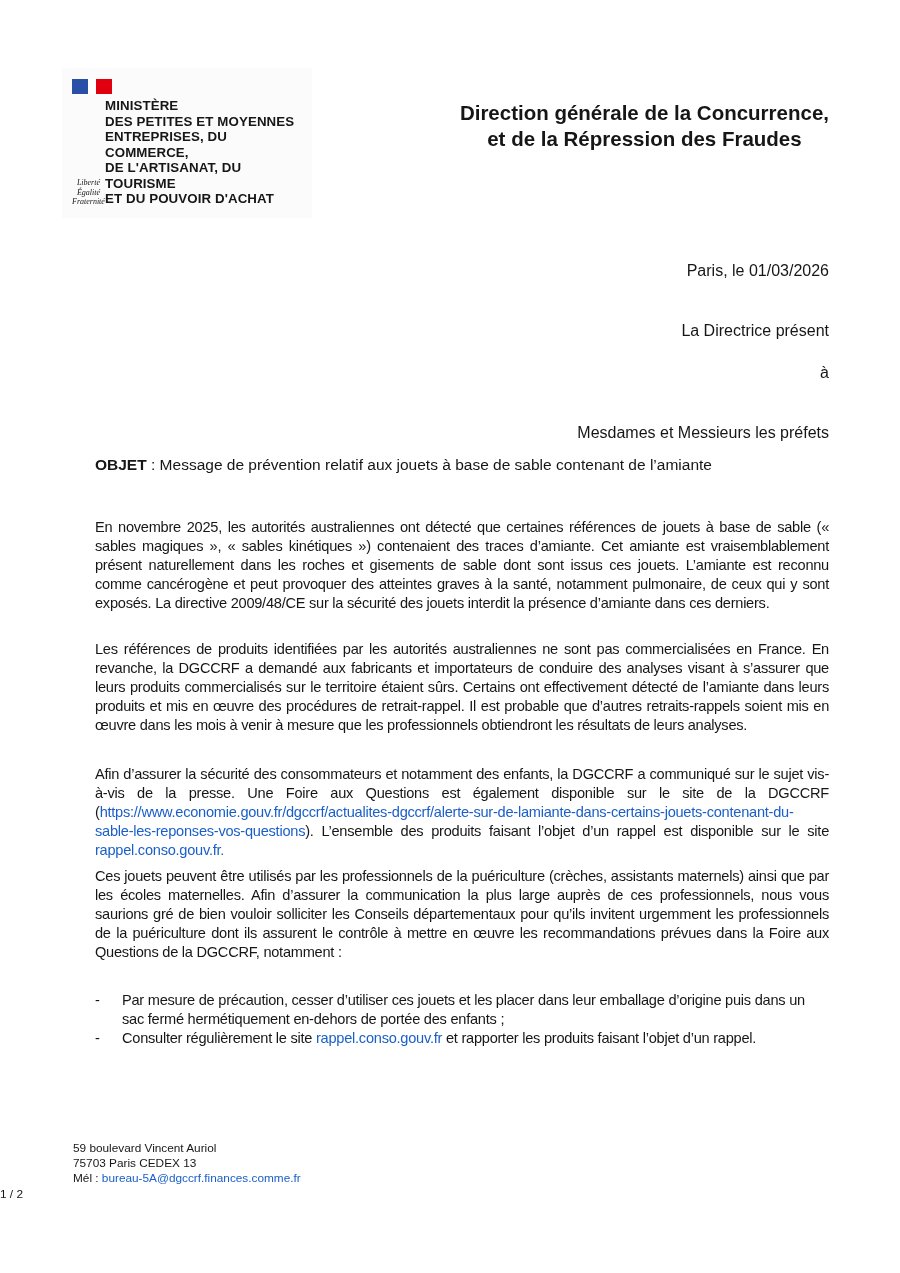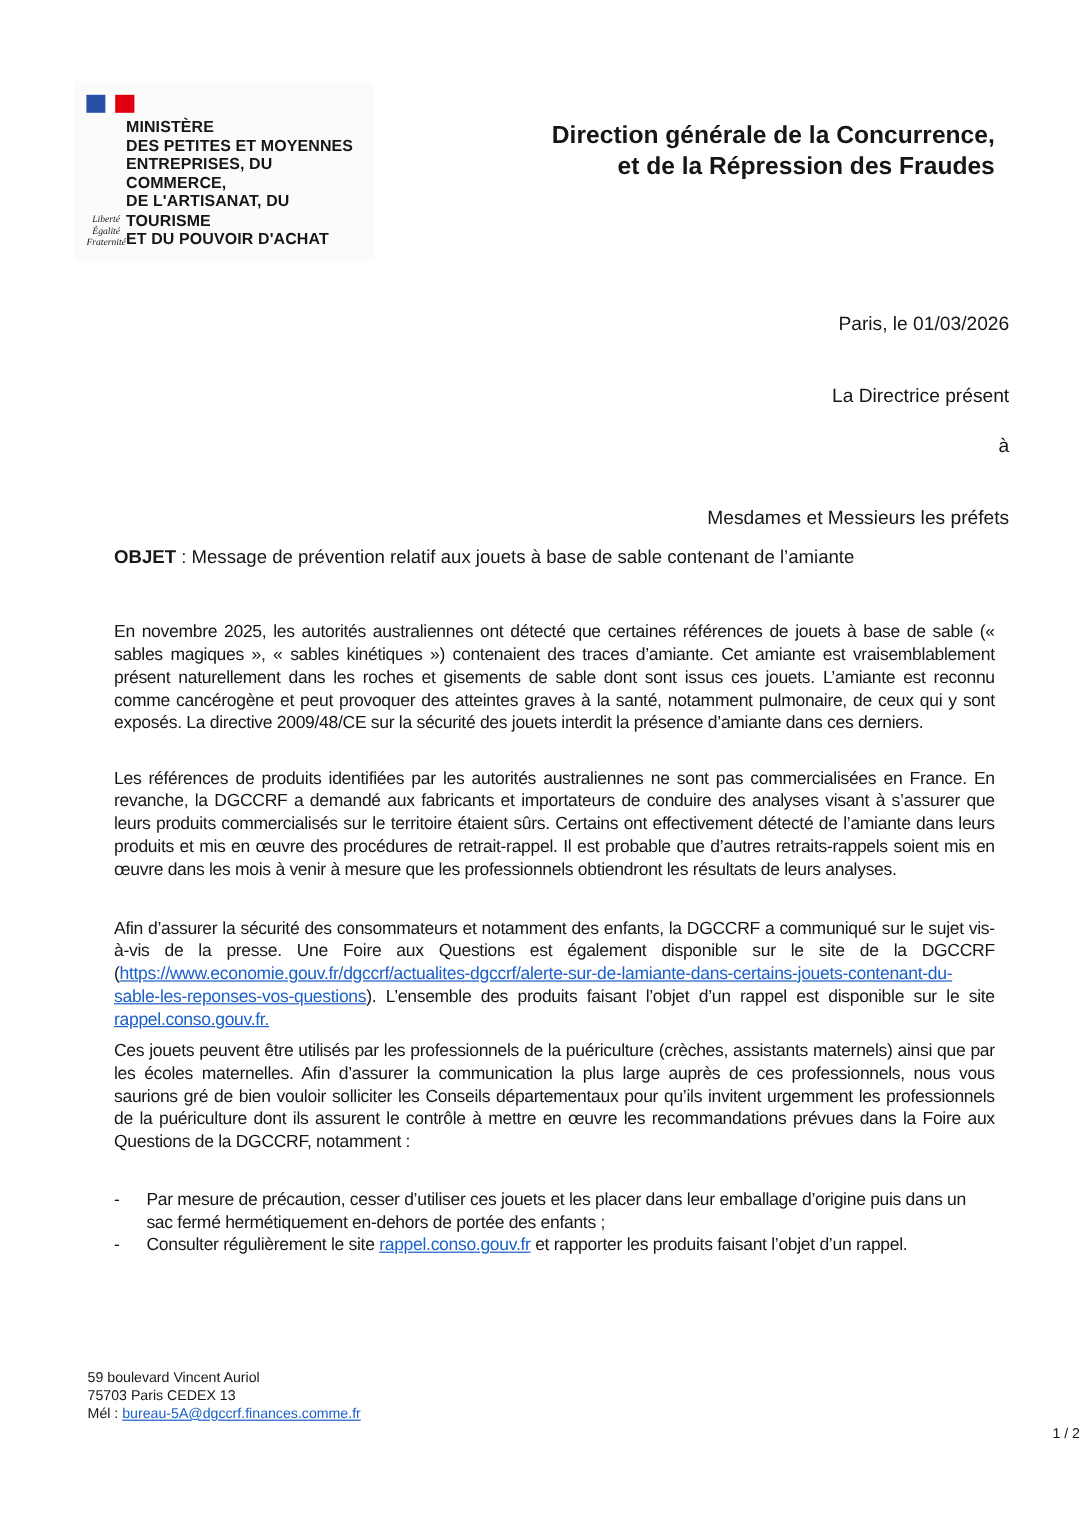--- a/index.html
+++ b/index.html
@@ -5,31 +5,31 @@
   html, body { margin: 0; padding: 0; background: #ffffff; }
   body { width: 900px; height: 1273px; position: relative; overflow: hidden; color: #161616;
          font-family: "Liberation Sans", "DejaVu Sans", sans-serif; }
   .logo-block { position: absolute; left: 62px; top: 68px; width: 250px; height: 150px; background: #fbfbfb; }
   .flag { position: absolute; left: 10px; top: 11px; width: 40px; height: 15px; }
   .flag .blue { position: absolute; left: 0; top: 0; width: 16px; height: 15px; background: #2a4fa6; }
   .flag .red { position: absolute; left: 24px; top: 0; width: 16px; height: 15px; background: #e1000f; }
   .flag .mid { position: absolute; left: 16px; top: 0; width: 8px; height: 15px; background: #fff; }
   .ministry { position: absolute; left: 10px; top: 30px; font-weight: bold; font-size: 13.3px; line-height: 15.5px; letter-spacing: 0.1px; margin-left: 33px; }
   .motto { position: absolute; left: 10px; top: 110px; font-family: "Liberation Serif", serif; font-style: italic; font-size: 8px; line-height: 9.5px; text-align: center; }
-  .direction { position: absolute; right: 71px; top: 100px; text-align: right; font-weight: bold; font-size: 20.5px; line-height: 26px; }
-  .right-col { position: absolute; right: 59px; text-align: right; font-size: 16px; }
+  .direction { position: absolute; right: 71px; top: 100px; text-align: center; font-weight: bold; font-size: 20.5px; line-height: 26px; }
+  .right-col { position: absolute; right: 71px; text-align: right; font-size: 16px; }
   .objet { position: absolute; left: 95px; top: 456px; font-size: 15.5px; }
   .objet b { font-weight: bold; }
   .body-text { position: absolute; left: 95px; width: 734px; font-family: "Liberation Sans Narrow", "Liberation Sans", sans-serif; font-size: 14.6px; line-height: 18.9px; text-align: justify; letter-spacing: -0.25px; }
-  a, .link { color: #1a5fc9; text-decoration: underline; }
+  a, .link { color: #1a5fc9; }
   .list { position: absolute; left: 95px; width: 734px; font-size: 14.6px; line-height: 18.9px; letter-spacing: -0.25px; }
   .list-item { position: relative; padding-left: 27px; margin: 0; }
   .list-item .dash { position: absolute; left: 0; top: 0; }
   .footer { position: absolute; left: 73px; top: 1141px; font-size: 11.8px; line-height: 15px; }
-  .pagenum { position: absolute; left: 0; width: 900px; text-align: right; top: 1187px; font-size: 11.8px; }
+  .pagenum { position: absolute; left: 0; width: 900px; text-align: left; top: 1187px; font-size: 11.8px; }
 </style>
 </head>
 <body>
 
 <div class="logo-block">
   <div class="flag">
     <div class="blue"></div>
       <div class="mid"></div>
       <div class="red"></div>
   </div>

